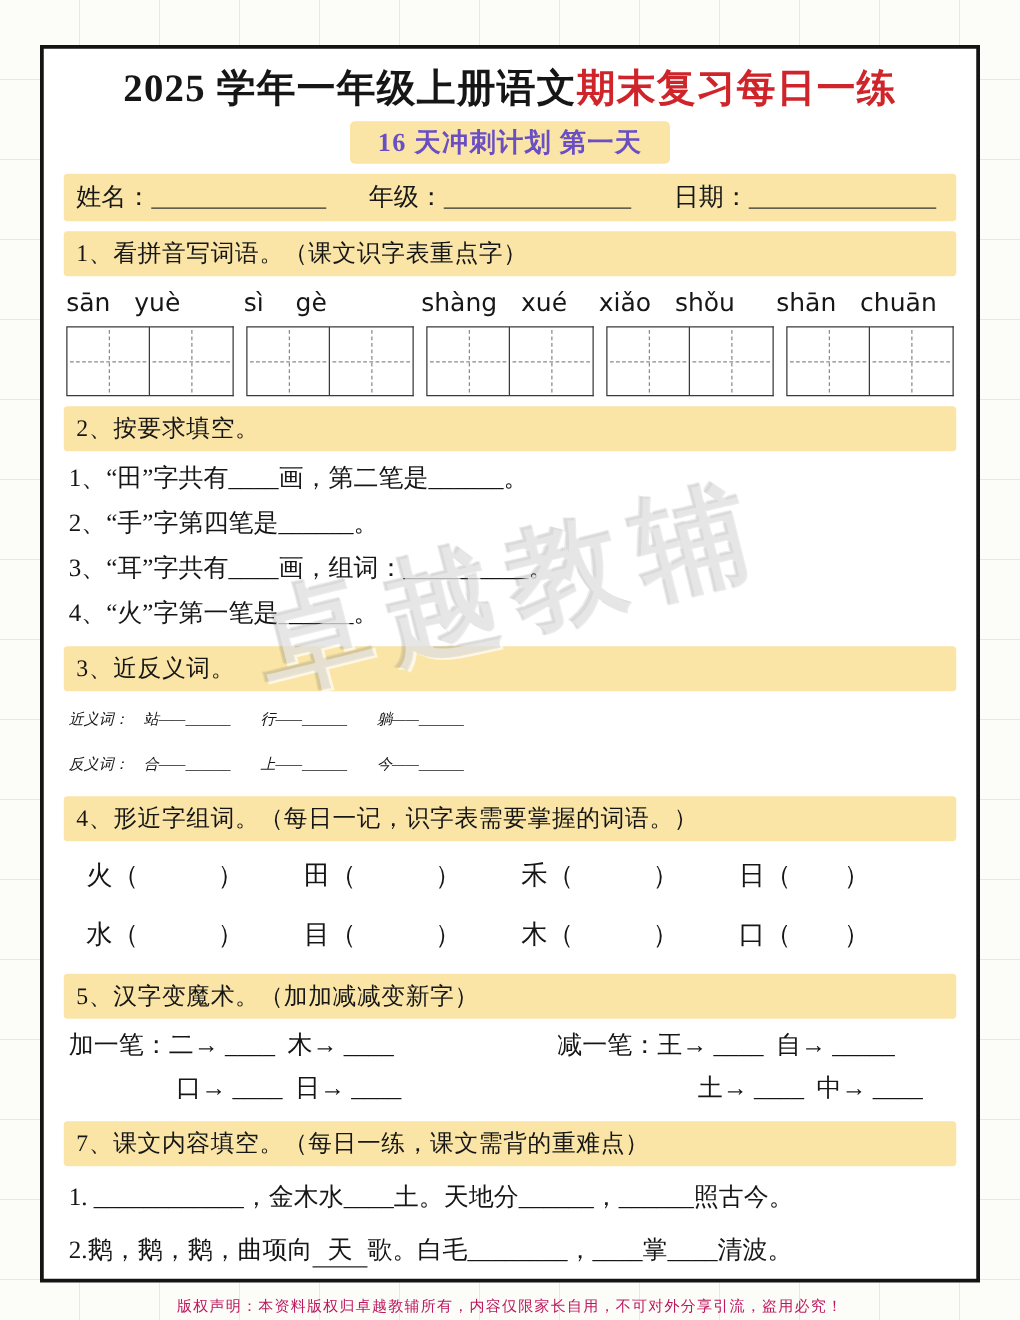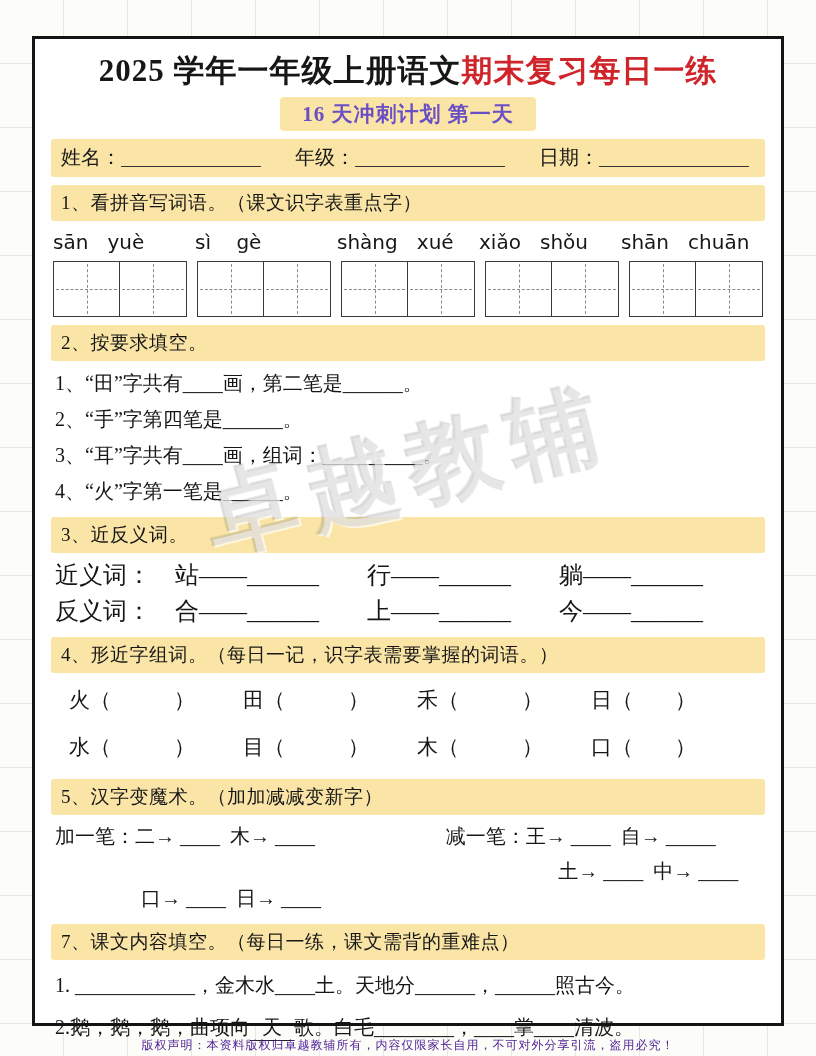--- a/index.html
+++ b/index.html
@@ -60,45 +60,45 @@
   .tian-cell + .tian-cell{border-left:none;}
   .tian-cell::before{
     content:""; position:absolute; left:2px; right:2px; top:50%;
     border-top:1.2px dashed #8a8a8a;
   }
   .tian-cell::after{
     content:""; position:absolute; top:2px; bottom:2px; left:50%;
     border-left:1.2px dashed #8a8a8a;
   }
   .body-line{font-size:20px; line-height:36px; padding-left:4px; white-space:pre-wrap;}
-  .pairs-line{font-size:24px; line-height:36px; padding-left:4px; white-space:pre-wrap;}
+  .pairs-line{font-size:12px; line-height:36px; padding-left:4px; white-space:pre-wrap;font-style:italic;}
   .zu-row{
     display:grid; grid-template-columns:repeat(4,1fr);
     font-size:21px; line-height:47px; padding-left:18px;
   }
   .magic-line{display:flex; font-size:20px; line-height:35px;}
   .magic-left{width:54%; padding-left:4px; box-sizing:border-box; white-space:pre;}
   .magic-right{width:46%; box-sizing:border-box; white-space:pre;margin-left:20px;}
-  .indent-l{padding-left:90px;margin-top:27px;}
+  .indent-l{padding-left:90px;}
   .indent-r{padding-left:86px;text-align:center;}
   .text6-line{font-size:20px; line-height:42px; padding-left:4px; white-space:pre-wrap;}
   .answer-underline{
     border-bottom:1.6px solid #222; padding:0 12px; display:inline-block; line-height:26px;
   }
   .watermark{
     position:absolute; left:50%; top:470px;
     transform:translate(-50%,-50%) rotate(-14deg);
     font-size:92px; font-weight:bold; letter-spacing:12px;
     color:rgba(130,130,130,0.16);
     text-shadow:2px 2px 0 rgba(255,255,255,0.7), -1px -1px 0 rgba(90,90,90,0.12);
     white-space:nowrap; pointer-events:none; z-index:5;
   }
   .footer{
     position:absolute; left:0; right:0; bottom:2px; text-align:center;
-    font-size:12px; color:#4c1d95; letter-spacing:1px;
+    font-size:12px; color:#be185d; letter-spacing:1px;
   }
 </style>
 </head>
 <body>
 
 <div class="sheet">
 
   <h1 class="title"><span>2025 学年一年级上册语文</span><span class="red">期末复习每日一练</span></h1>
 
   <div class="subtitle-wrap">

